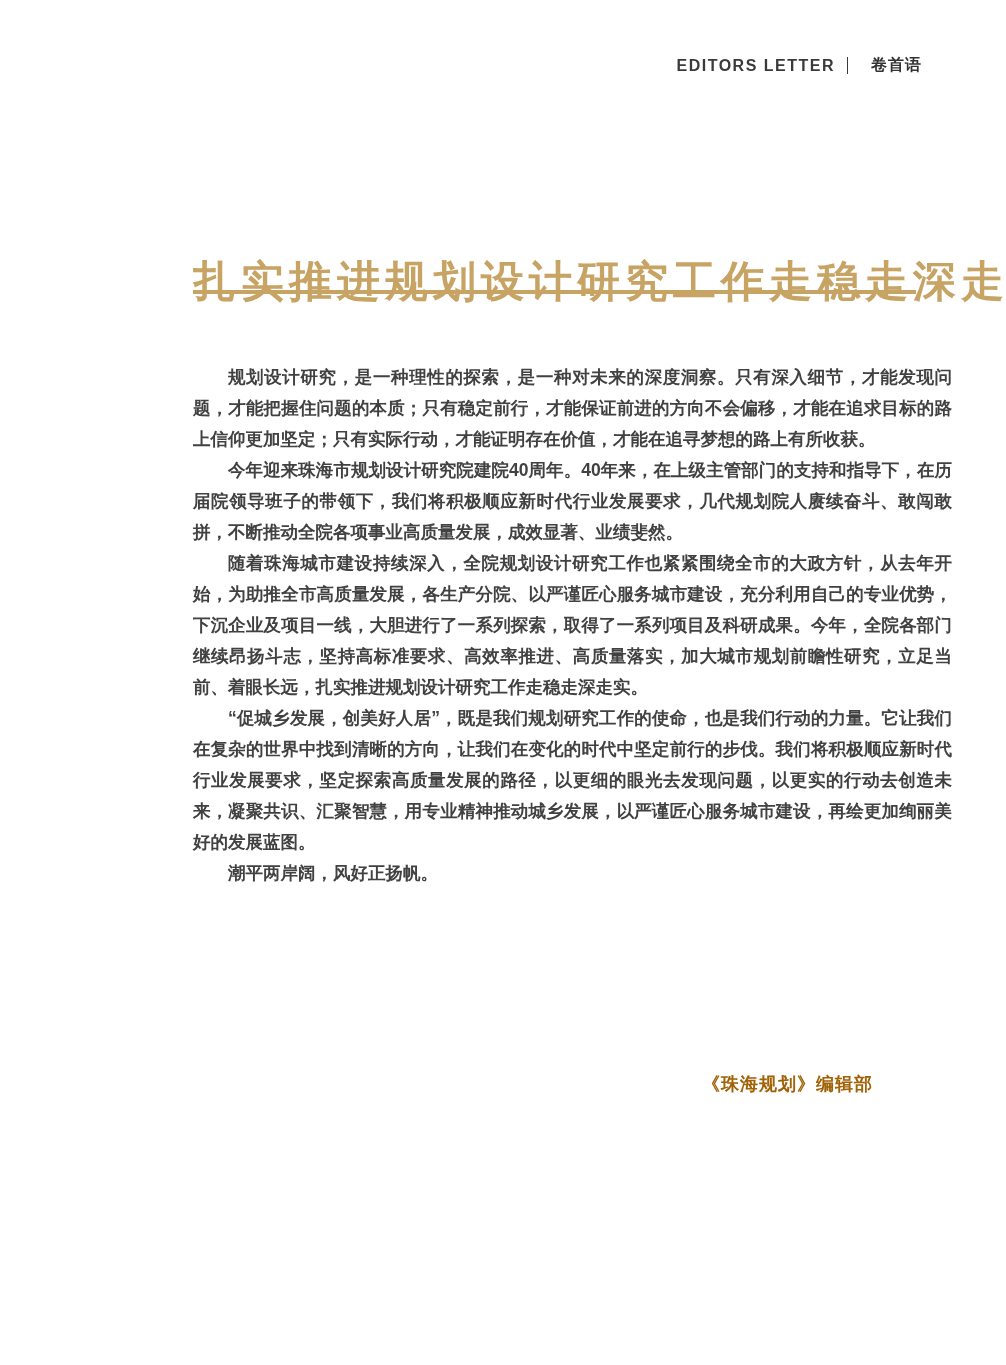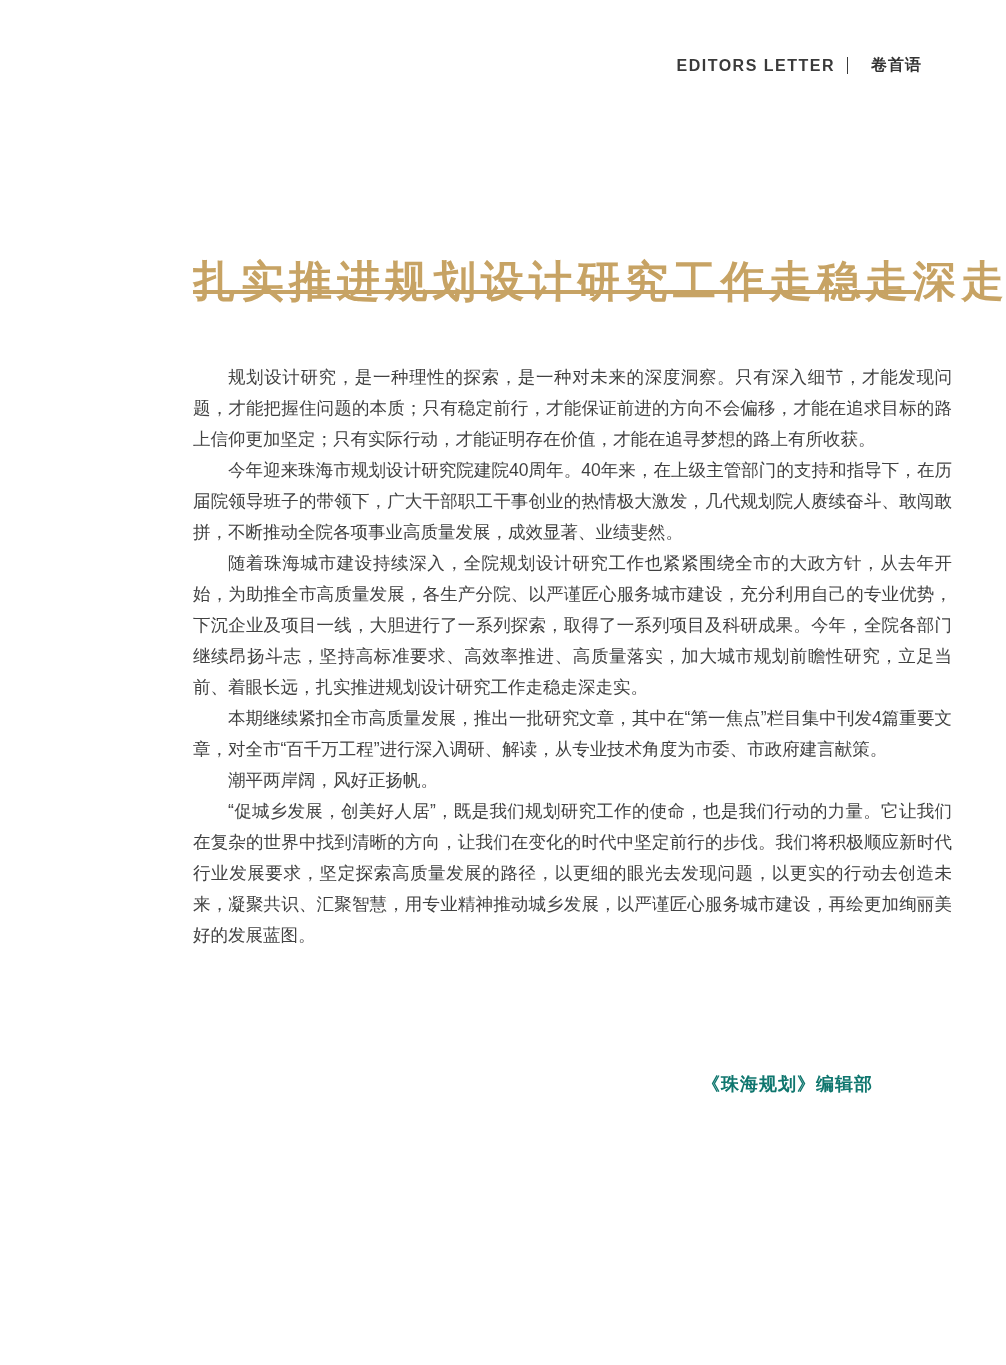--- a/index.html
+++ b/index.html
@@ -69,34 +69,35 @@
   
   .article-body {
     position: absolute;
     left: 193px;
     top: 362px;
     width: 759px;
     color: #414141;
     font-size: 17.5px;
     line-height: 31px;
     text-align: justify;
+    font-weight: bold;
   }
   .article-body p {
     margin: 0;
     padding: 0;
     text-indent: 2em;
   }
   
   .signature {
     position: absolute;
     top: 1072px;
     right: 133px;
     font-size: 18px;
     font-weight: 700;
-    color: #0f766e;
+    color: #a16207;
     letter-spacing: 1px;
     white-space: nowrap;
   }
 </style>
 </head>
 <body>
 
 <div class="page">
 
   <div class="running-head">
@@ -104,22 +105,21 @@
     <span class="divider"></span>
     <span class="zh">卷首语</span>
   </div>
 
   <h1 class="article-title">扎实推进规划设计研究工作走稳走深走实</h1>
 
   <div class="title-rule"></div>
 
   <div class="article-body">
     <p>规划设计研究，是一种理性的探索，是一种对未来的深度洞察。只有深入细节，才能发现问题，才能把握住问题的本质；只有稳定前行，才能保证前进的方向不会偏移，才能在追求目标的路上信仰更加坚定；只有实际行动，才能证明存在价值，才能在追寻梦想的路上有所收获。</p>
-    <p>今年迎来珠海市规划设计研究院建院40周年。40年来，在上级主管部门的支持和指导下，在历届院领导班子的带领下，广大干部职工干事创业的热情极大激发，几代规划院人赓续奋斗、敢闯敢拼，不断推动全院各项事业高质量发展，成效显著、业绩斐然。</p>
+    <p>今年迎来珠海市规划设计研究院建院40周年。40年来，在上级主管部门的支持和指导下，在历届院领导班子的带领下，我们将积极顺应新时代行业发展要求，几代规划院人赓续奋斗、敢闯敢拼，不断推动全院各项事业高质量发展，成效显著、业绩斐然。</p>
     <p>随着珠海城市建设持续深入，全院规划设计研究工作也紧紧围绕全市的大政方针，从去年开始，为助推全市高质量发展，各生产分院、以严谨匠心服务城市建设，充分利用自己的专业优势，下沉企业及项目一线，大胆进行了一系列探索，取得了一系列项目及科研成果。今年，全院各部门继续昂扬斗志，坚持高标准要求、高效率推进、高质量落实，加大城市规划前瞻性研究，立足当前、着眼长远，扎实推进规划设计研究工作走稳走深走实。</p>
-    <p>本期继续紧扣全市高质量发展，推出一批研究文章，其中在“第一焦点”栏目集中刊发4篇重要文章，对全市“百千万工程”进行深入调研、解读，从专业技术角度为市委、市政府建言献策。</p>
+    <p>“促城乡发展，创美好人居”，既是我们规划研究工作的使命，也是我们行动的力量。它让我们在复杂的世界中找到清晰的方向，让我们在变化的时代中坚定前行的步伐。我们将积极顺应新时代行业发展要求，坚定探索高质量发展的路径，以更细的眼光去发现问题，以更实的行动去创造未来，凝聚共识、汇聚智慧，用专业精神推动城乡发展，以严谨匠心服务城市建设，再绘更加绚丽美好的发展蓝图。</p>
     <p>潮平两岸阔，风好正扬帆。</p>
-    <p>“促城乡发展，创美好人居”，既是我们规划研究工作的使命，也是我们行动的力量。它让我们在复杂的世界中找到清晰的方向，让我们在变化的时代中坚定前行的步伐。我们将积极顺应新时代行业发展要求，坚定探索高质量发展的路径，以更细的眼光去发现问题，以更实的行动去创造未来，凝聚共识、汇聚智慧，用专业精神推动城乡发展，以严谨匠心服务城市建设，再绘更加绚丽美好的发展蓝图。</p>
   </div>
 
   <div class="signature">《珠海规划》编辑部</div>
 
 </div>
 
 </body></html>

